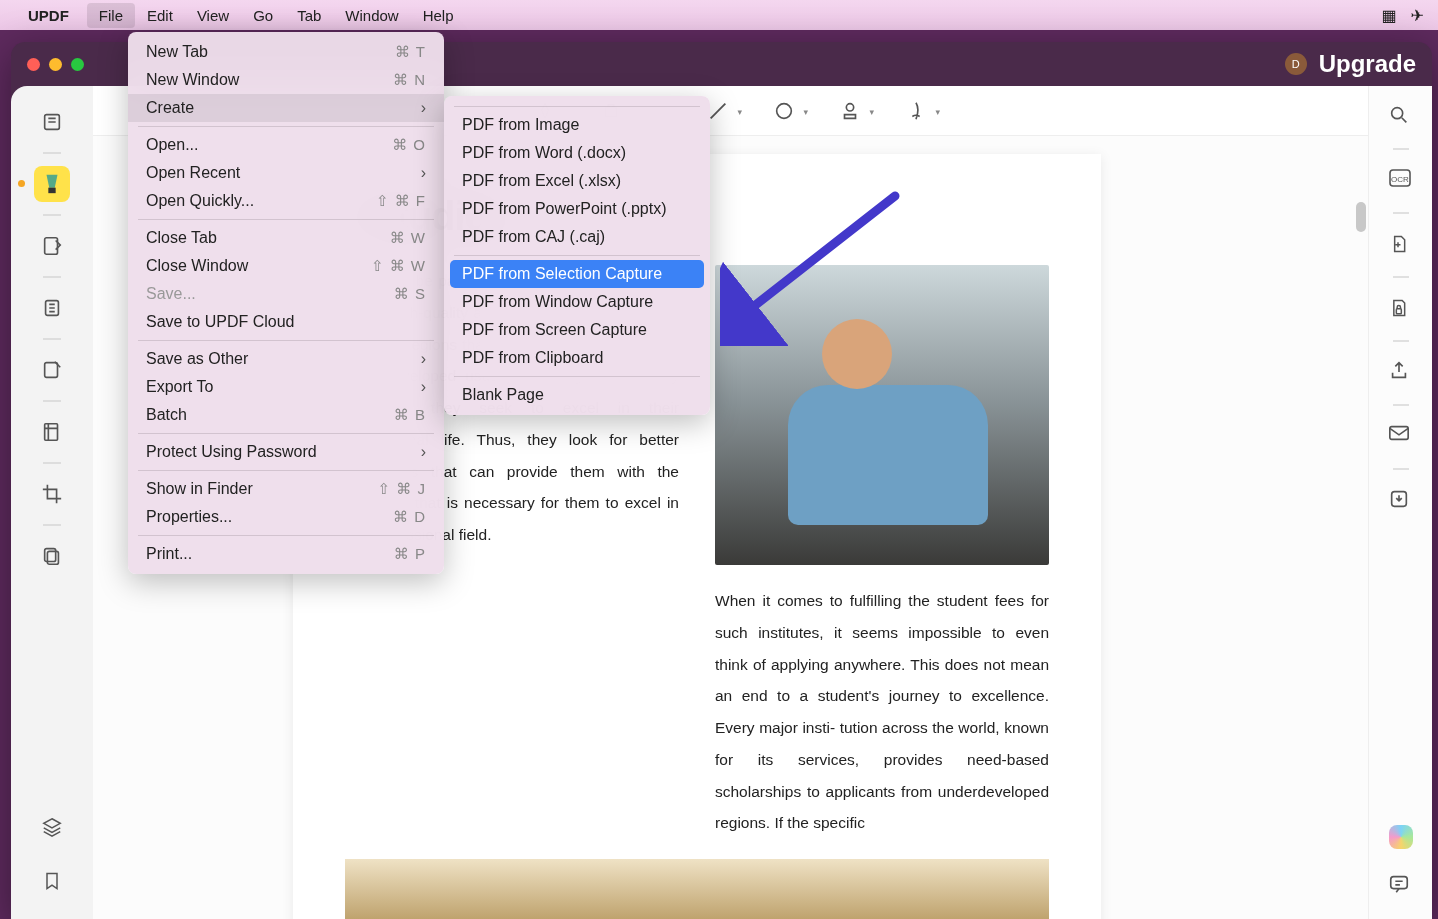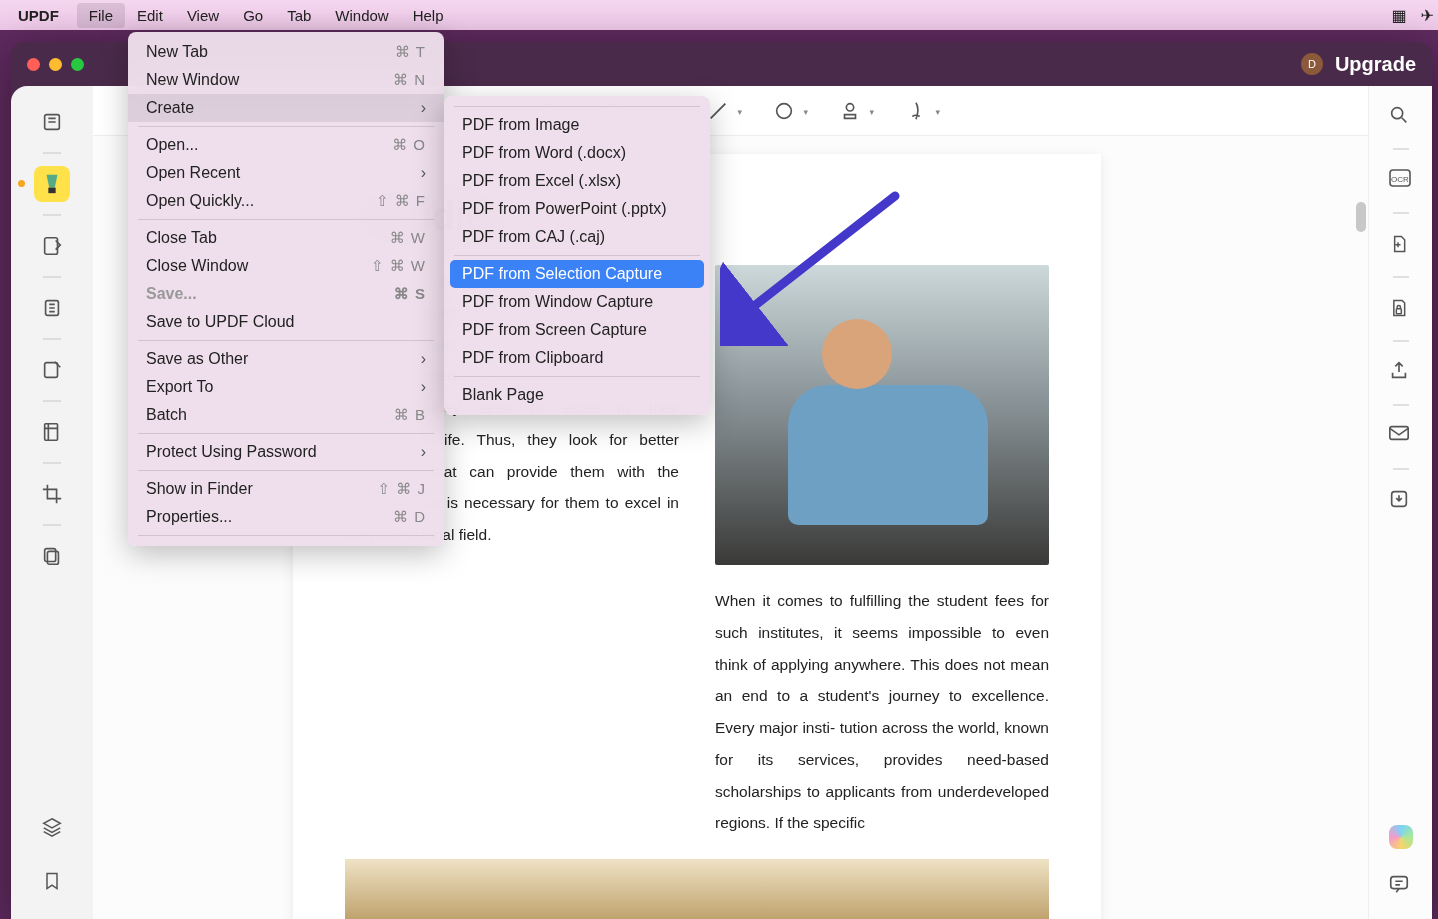--- a/index.html
+++ b/index.html
@@ -1,35 +1,35 @@
 <!DOCTYPE html>
 <html><head>
 <meta charset="utf-8">
 <style>
 * { box-sizing: border-box; margin: 0; padding: 0; font-family: -apple-system, BlinkMacSystemFont, "Segoe UI", sans-serif; }
 body { width: 1438px; height: 919px; background: #5e2a5e; overflow: hidden; position: relative; }
 
 
-.menubar { height: 30px; background: linear-gradient(#f4d7ef,#edc8e7); display:flex; align-items:center; padding:0 4px; font-size:15px; color:#222;}
+.menubar { height: 30px; background: linear-gradient(#f4d7ef,#edc8e7); display:flex; align-items:center; padding:0 14px; font-size:15px; color:#222;}
 .menubar .apple { font-size:18px; margin-right:14px;}
 .menubar .appname { font-weight:700; margin-right:18px;}
 .menubar .mitem { padding:4px 12px; border-radius:4px; cursor:default;}
 .menubar .mitem.active { background:rgba(0,0,0,0.1);}
 .menubar .spacer { flex:1;}
 .menubar .tray { display:flex; gap:14px; font-size:16px;}
 
 
 .appwin { position:absolute; left:11px; top:42px; right:6px; bottom:0; background:#4a2a4a; border-radius:14px 14px 0 0; overflow:hidden; box-shadow:0 10px 40px rgba(0,0,0,0.4);}
 .titlebar { height:44px; display:flex; align-items:center; padding:0 16px; color:#eee;}
 .tl { display:flex; gap:9px;}
 .tl span{ width:13px; height:13px; border-radius:50%;}
 .tl .r{background:#ff5f57;} .tl .y{background:#febc2e;} .tl .g{background:#28c840;}
 .titlebar .right { margin-left:auto; display:flex; align-items:center; gap:12px;}
 .avatar { width:22px; height:22px; border-radius:50%; background:#8a5a3a; color:#fff; font-size:11px; display:flex; align-items:center; justify-content:center;}
-.upgrade { color:#fff; font-size:20px; font-weight:600;}
+.upgrade { color:#fff; font-size:24px; font-weight:600;}
 
 .body { position:absolute; left:0; right:0; top:44px; bottom:0; display:flex;}
 
 
 .lsb { width:82px; background:#f3f3f3; border-radius:16px 0 0 0; display:flex; flex-direction:column; align-items:center; padding-top:18px; gap:8px;}
 .lsb .tool { width:36px; height:36px; border-radius:8px; display:flex; align-items:center; justify-content:center; color:#555; position:relative;}
 .lsb .tool.active { background:#ffe24a;}
 .lsb .dot { position:absolute; left:-16px; top:14px; width:7px; height:7px; background:#f5a623; border-radius:50%;}
 .lsb .sep { width:18px; height:2px; background:#ddd; margin:4px 0;}
 .lsb .bottom { margin-top:auto; margin-bottom:20px; display:flex; flex-direction:column; gap:18px; align-items:center;}
@@ -56,21 +56,21 @@
 .rsb .sep{ width:16px; height:2px; background:#e0e0e0;}
 .rsb .bottom { margin-top:auto; margin-bottom:20px; display:flex; flex-direction:column; gap:24px; align-items:center;}
 .flower { width:24px; height:24px; background:conic-gradient(#7bd3f7,#a8e89a,#f7d46a,#f59acb,#7bd3f7); border-radius:8px;}
 
 
 .scrollthumb { position:absolute; right:2px; top:116px; width:10px; height:30px; background:#c8c8c8; border-radius:5px;}
 
 
 .menu { position:absolute; background:rgba(238,222,235,0.97); border-radius:8px; box-shadow:0 8px 30px rgba(0,0,0,0.25); padding:6px 0; backdrop-filter:blur(20px);}
 .menu .row { display:flex; align-items:center; padding:4px 18px; font-size:16px; color:#222; min-height:28px; position:relative;}
-.menu .row.disabled { color:#999;font-weight:bold;}
+.menu .row.disabled { color:#999;}
 .menu .row.hl { background:rgba(0,0,0,0.08);gap:36px;}
 .menu .row .sc { margin-left:auto; color:#888; font-size:15px; letter-spacing:1px;}
 .menu .row .arr { margin-left:auto; color:#555;}
 .menu hr { border:none; border-top:1px solid rgba(0,0,0,0.12); margin:4px 10px;}
 .menu1 { left:128px; top:32px; width:316px;}
 .menu2 { left:444px; top:96px; width:266px;}
 .menu2 .row.sel { background:#3b82f6; color:#ffffff; border-radius:5px; margin:0 6px; padding:4px 12px;}
 
 
 .arrow { position:absolute; left:720px; top:186px; pointer-events:none;}
@@ -360,20 +360,24 @@
   <hr>
   <div class="row">
       <span>Show in Finder</span>
       <span class="sc">⇧ ⌘ J</span>
     </div>
   <div class="row">
       <span>Properties...</span>
       <span class="sc">⌘ D</span>
     </div>
   <hr>
+  <div class="row">
+      <span>Print...</span>
+      <span class="sc">⌘ P</span>
+    </div>
 </div>
 
 <div class="menu menu2">
   <hr>
   <div class="row">
       <span>PDF from Image</span>
     </div>
   <div class="row">
       <span>PDF from Word (.docx)</span>
     </div>

